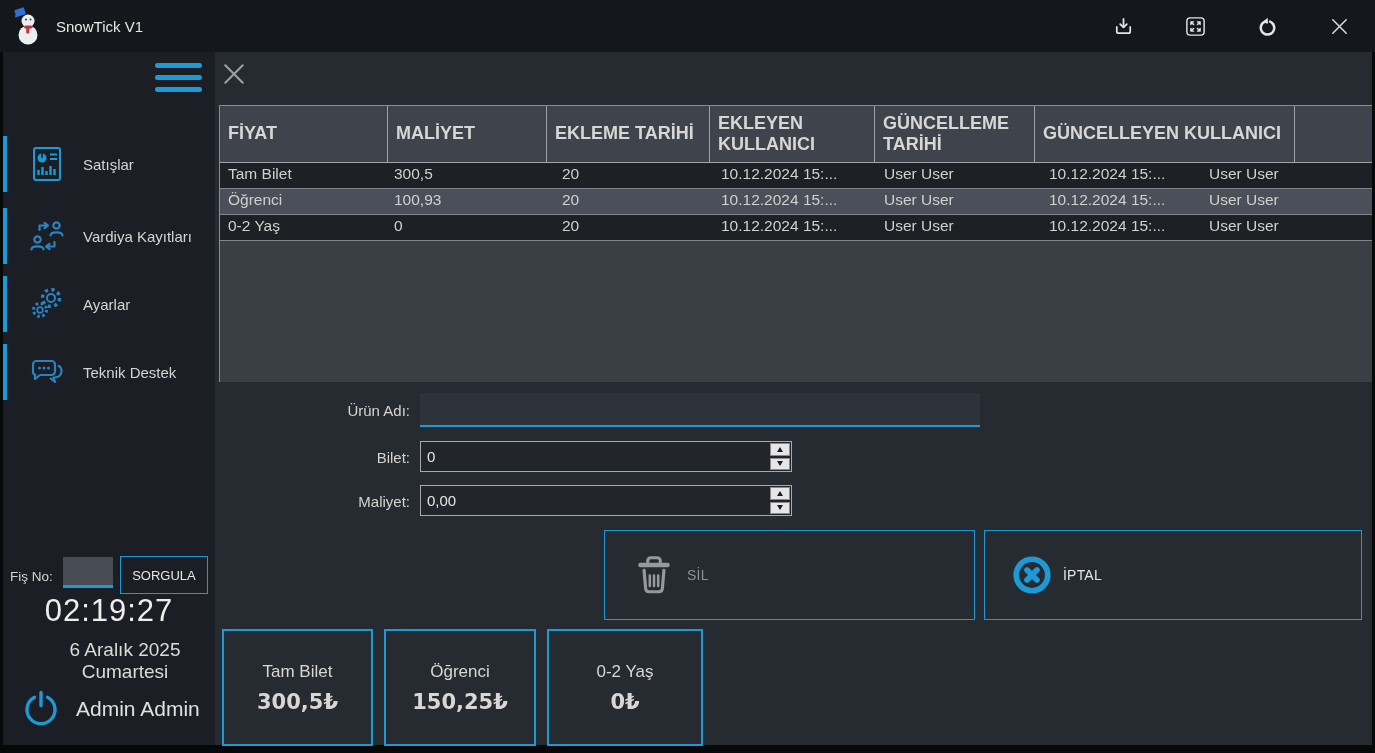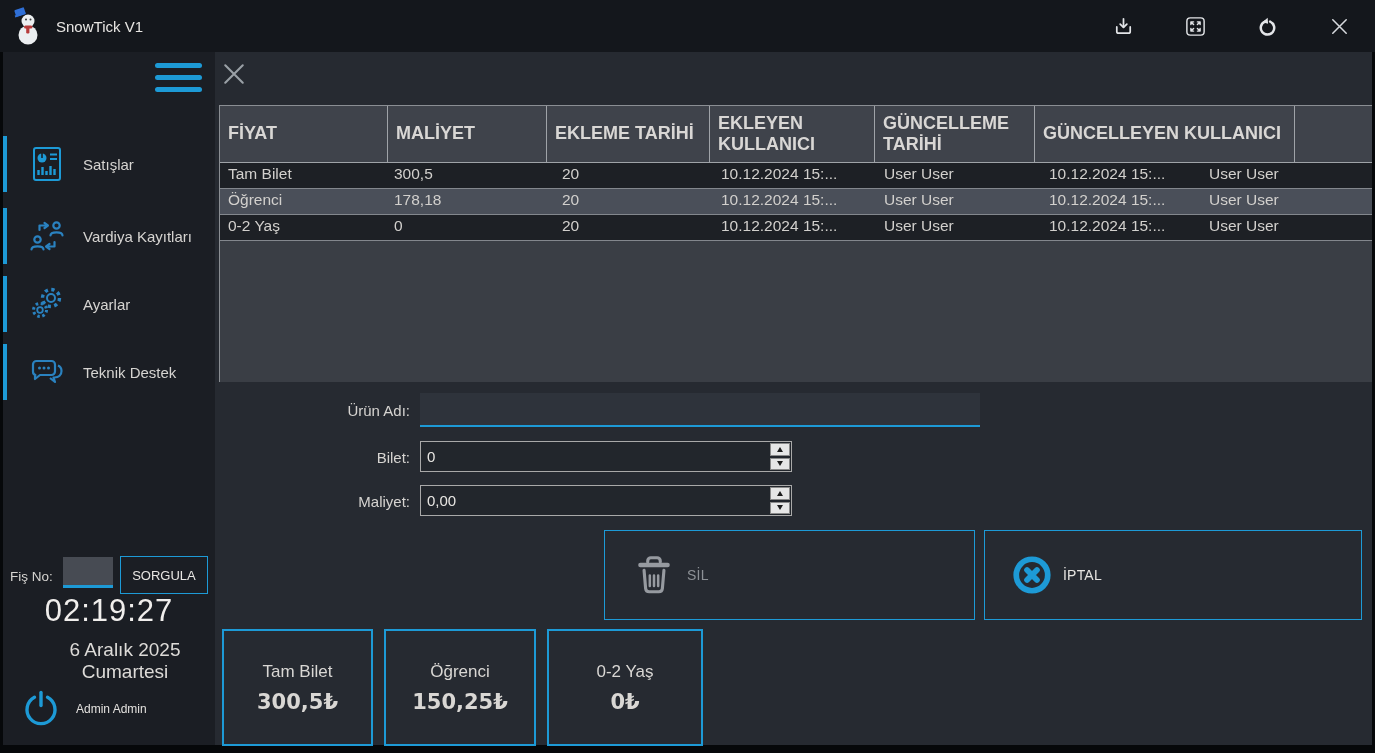--- a/index.html
+++ b/index.html
@@ -30,21 +30,21 @@
   .fisno-label{position:absolute;left:7px;top:517px;font-size:13.5px;color:#d6d4d1;}
   .fisno-input{position:absolute;left:60px;top:505px;width:50px;height:31px;background:#474b53;
     border:none;border-bottom:3px solid #1d9ad6;color:#fff;font-size:14px;padding:0 4px;outline:none;}
   .sorgula-btn{position:absolute;left:117px;top:504px;width:88px;height:38px;background:#1b1e24;
     border:1px solid #1d9ad6;color:#e8e6e3;font-size:13px;display:flex;align-items:center;
     justify-content:center;cursor:pointer;}
   .clock{position:absolute;left:0;right:0;top:541px;text-align:center;font-size:31px;color:#f0eeec;letter-spacing:1px;}
   .date{position:absolute;left:0;right:0;top:587px;text-align:center;font-size:19px;color:#dddbd8;margin-left:32px;}
   .admin-row{position:absolute;left:16px;top:632px;height:50px;display:flex;align-items:center;gap:13px;cursor:pointer;}
   .admin-row .ic{width:44px;height:44px;}
-  .admin-name{font-size:12px;color:#e2e0dd;}
+  .admin-name{font-size:21px;color:#e2e0dd;}
   
   .content{position:absolute;left:215px;top:52px;right:3px;bottom:8px;background:#262a31;}
   .panel-close{position:absolute;left:5px;top:8px;width:28px;height:28px;cursor:pointer;}
   
   .grid-wrap{position:absolute;left:4px;top:53px;right:0;height:277px;background:#3a3e45;
     overflow:hidden;border-top:1px solid #8a8e93;border-left:1px solid #8a8e93;}
   .hdr-row{display:flex;height:57px;background:#3f434b;border-bottom:1px solid #9fa3a8;width:1241px;}
   .hdr-cell{flex:0 0 auto;display:flex;align-items:center;padding:2px 8px;border-right:1px solid #9fa3a8;
     font-weight:700;font-size:18px;line-height:1.18;color:#d9d7d5;cursor:pointer;overflow:hidden;}
   .grid-row{display:flex;height:26px;background:#1d2025;border-bottom:1px solid #83878d;
@@ -230,21 +230,21 @@
         <div class="cell c0">Tam Bilet</div>
         <div class="cell c1">300,5</div>
         <div class="cell c2">20</div>
         <div class="cell c3">10.12.2024 15:...</div>
         <div class="cell c4">User User</div>
         <div class="cell c5">10.12.2024 15:...</div>
         <div class="cell c6">User User</div>
       </div>
       <div class="grid-row selected">
         <div class="cell c0">Öğrenci</div>
-        <div class="cell c1">178,18</div>
+        <div class="cell c1">100,93</div>
         <div class="cell c2">20</div>
         <div class="cell c3">10.12.2024 15:...</div>
         <div class="cell c4">User User</div>
         <div class="cell c5">10.12.2024 15:...</div>
         <div class="cell c6">User User</div>
       </div>
       <div class="grid-row">
         <div class="cell c0">0-2 Yaş</div>
         <div class="cell c1">0</div>
         <div class="cell c2">20</div>

